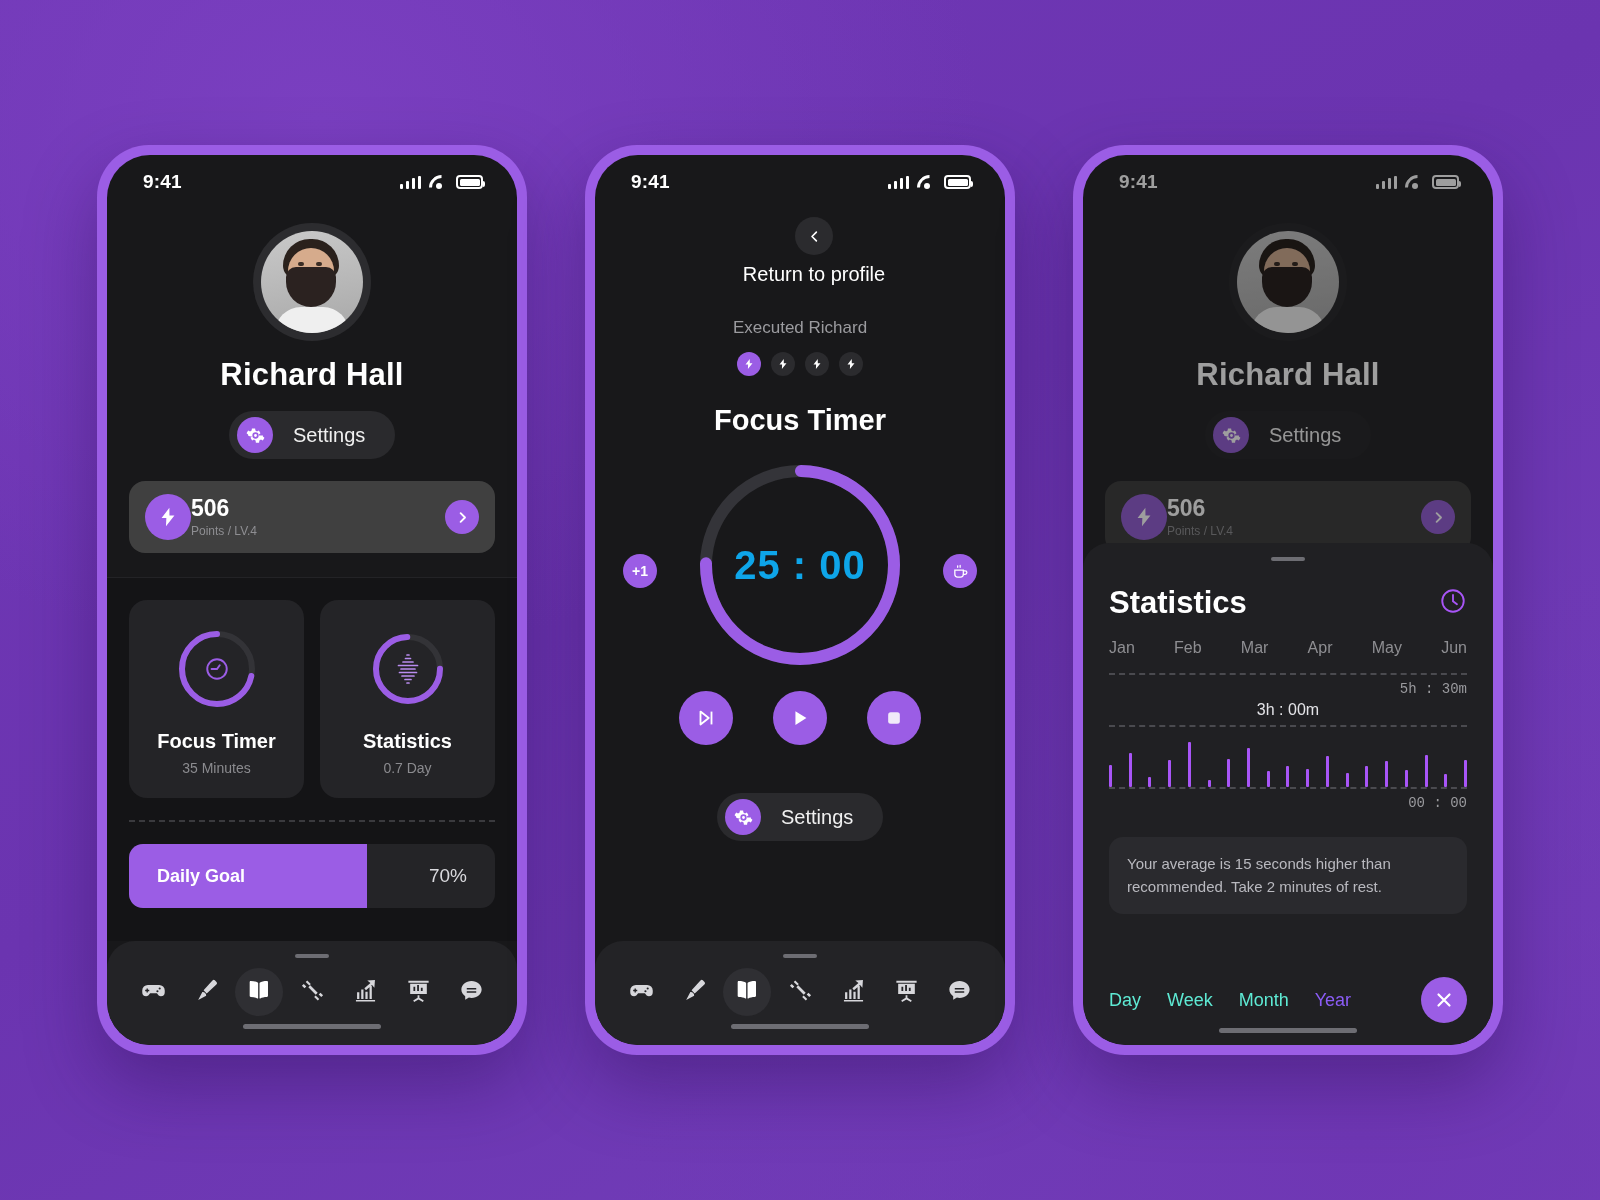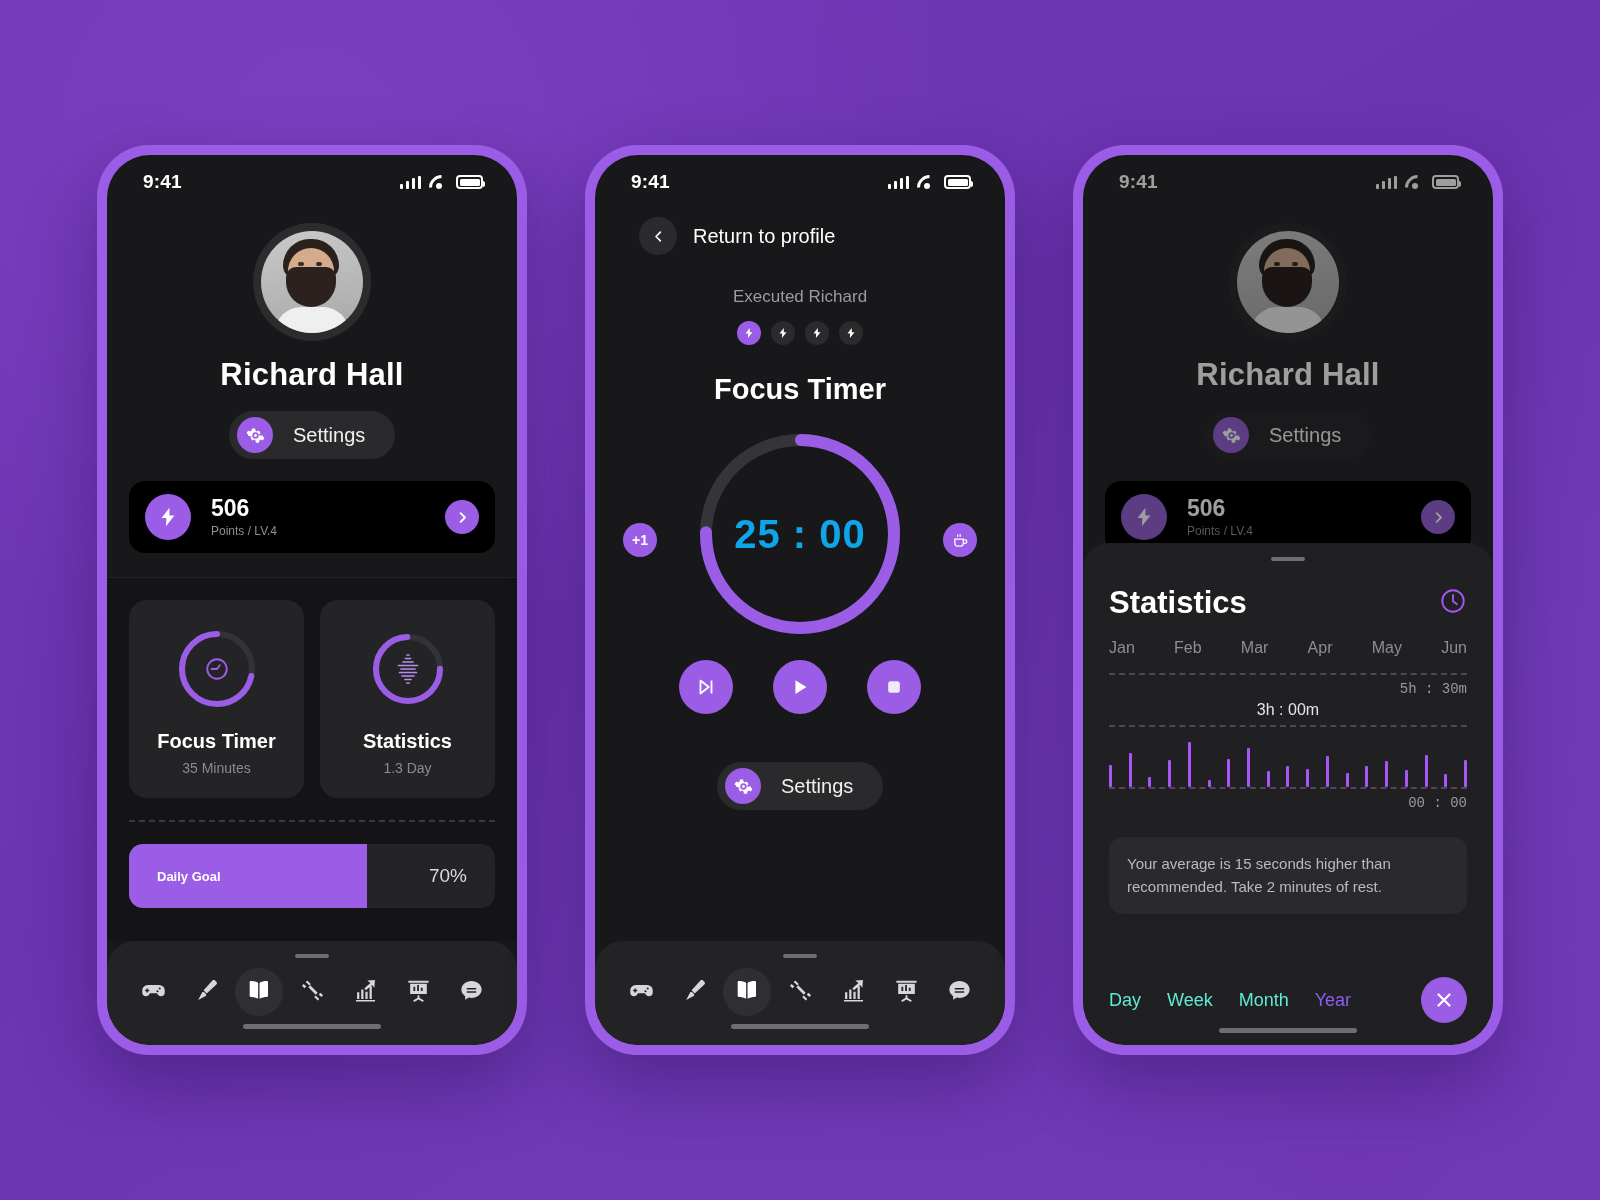--- a/index.html
+++ b/index.html
@@ -101,22 +101,22 @@
   }
   .gear-badge {
     width: 36px; height: 36px; border-radius: 50%;
     background: #9b5de5; display:flex; align-items:center; justify-content:center;
     flex: 0 0 auto;
   }
   .settings-pill span { color:#f0f0f0; font-size: 20px; font-weight: 500; }
 
   .points-card {
     margin: 22px 22px 0; height: 72px;
-    background: #000000; border-radius: 16px;
-    display: flex; align-items: center; padding: 0 16px; gap: 20px;
+    background: #404040; border-radius: 16px;
+    display: flex; align-items: center; padding: 0 16px; gap: 0;
   }
   .bolt-badge {
     width: 46px; height: 46px; border-radius: 50%;
     background: #9b5de5; display:flex; align-items:center; justify-content:center;
     flex: 0 0 auto;
   }
   .pc-text { flex: 1 1 auto; }
   .pc-num { color:#fff; font-size:23px; font-weight:700; line-height:1.1; }
   .pc-sub { color:#8e8e92; font-size:12px; margin-top:3px; }
   .chev-badge {
@@ -147,21 +147,21 @@
 
   .goal-bar {
     margin-top: 22px; height: 64px; background:#242427;
     border-radius: 14px; overflow: hidden; position: relative;
     display: flex; align-items: center;
   }
   .goal-fill {
     position:absolute; left:0; top:0; bottom:0;
     background:#9b5de5;
   }
-  .goal-label { position:relative; color:#fff; font-size:13px; font-weight:700; padding-left:28px; }
+  .goal-label { position:relative; color:#fff; font-size:18px; font-weight:700; padding-left:28px; }
   .goal-pct { position:relative; margin-left:auto; color:#d9d9dd; font-size:19px; font-weight:500; padding-right:28px; }
 
   
   .navbar {
     flex: 0 0 auto; height: 104px; background: #232326;
     border-radius: 28px 28px 43px 43px;
     display: flex; flex-direction: column; align-items: center;
     position: relative;
   }
   .nav-grip { width: 34px; height: 4px; background:#6d6d73; border-radius:3px; margin-top: 13px; }
@@ -171,21 +171,21 @@
   }
   .nav-btn {
     width: 48px; height: 48px; border-radius: 50%;
     display:flex; align-items:center; justify-content:center;
     cursor:pointer;
   }
   .nav-btn.active { background:#2f2f33; }
   .home-ind { width: 138px; height: 5px; background:#6d6d73; border-radius:3px; margin: 8px 0 12px; }
 
   
-  .p2-head { display:flex; align-items:center; gap:16px; padding: 8px 0 0 44px; }
+  .p2-head { display:flex; align-items:center; gap:8px; padding: 8px 0 0 28px; flex-direction: column; }
   .back-btn {
     width: 38px; height: 38px; border-radius:50%; background:#2b2b2e;
     display:flex; align-items:center; justify-content:center; cursor:pointer; flex:0 0 auto;
   }
   .p2-head-label { color:#fff; font-size:20px; font-weight:500; }
 
   .sess-label { text-align:center; color:#9b9b9f; font-size:17px; margin-top: 32px; }
   .sess-dots { display:flex; justify-content:center; gap:10px; margin-top: 14px; }
   .sess-dot {
     width:24px; height:24px; border-radius:50%; background:#2b2b2e;
@@ -355,21 +355,21 @@
                   <circle cx="43" cy="43" r="32" fill="none" stroke="#333337" stroke-width="6"></circle>
                   <circle cx="43" cy="43" r="32" fill="none" stroke="#9b5de5" stroke-width="6" stroke-linecap="round" stroke-dasharray="150 201" stroke-dashoffset="-50"></circle>
                 </svg>
                 <span class="ring-ico">
                   <svg width="32" height="22" viewBox="0 0 32 22" stroke="#b98cf0" stroke-width="1.7" stroke-linecap="round">
                     <path d="M2 10v2M5.5 8v6M9 5v12M12.5 2.5v17M16 4v14M19.5 1.5v19M23 6v10M26.5 8.5v5M30 10v2"></path>
                   </svg>
                 </span>
               </div>
               <div class="tile-title">Statistics</div>
-              <div class="tile-sub">1.3 Day</div>
+              <div class="tile-sub">0.7 Day</div>
             </div>
           </div>
 
           <div class="dashed"></div>
 
           <div class="goal-bar">
             <div class="goal-fill" id="goalFill" style="width: 65%;"></div>
             <span class="goal-label">Daily Goal</span>
             <span class="goal-pct">70%</span>
           </div>

